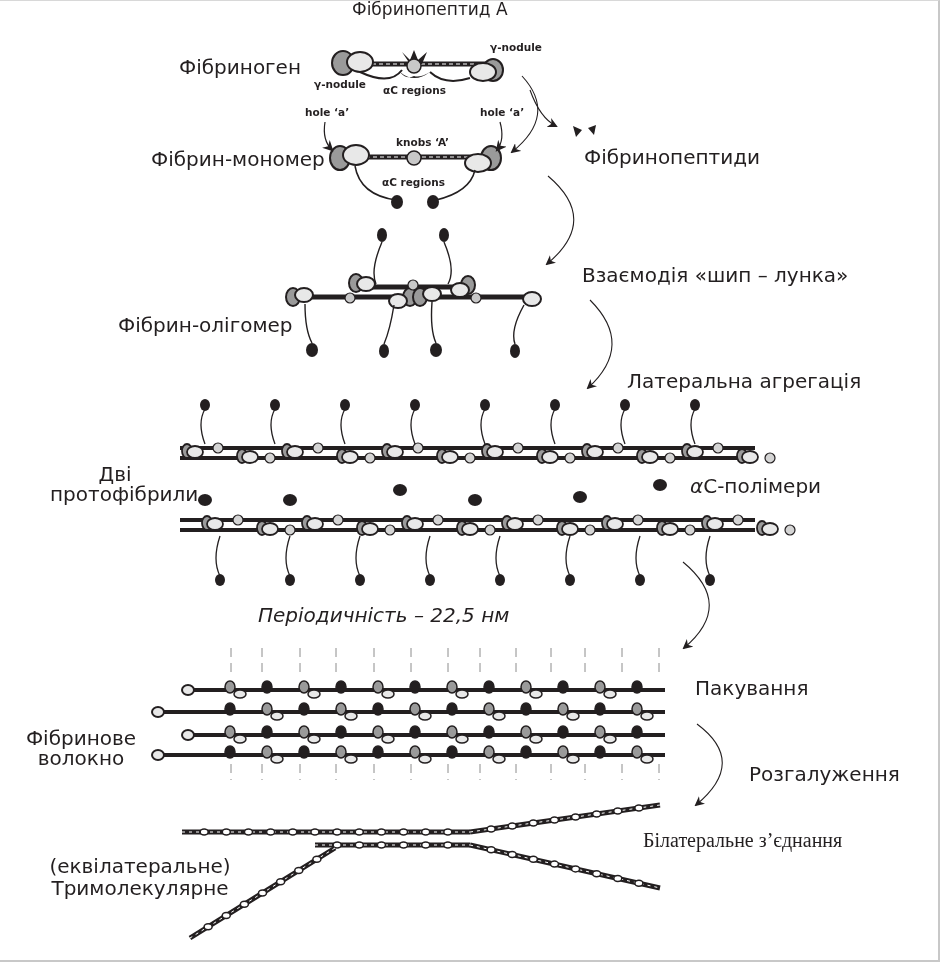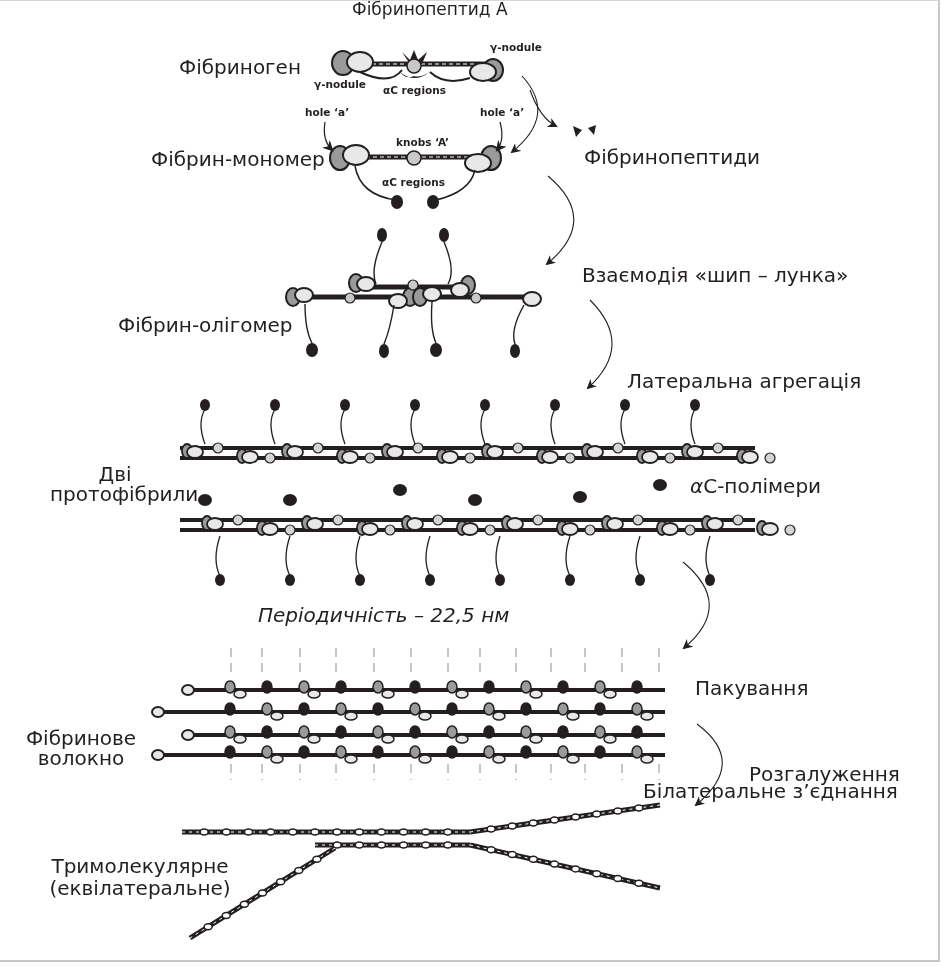--- a/index.html
+++ b/index.html
@@ -407,17 +407,17 @@
   <div>протофібрили</div>
 </div>
 <div class="lbl" style="left:690px;top:476px;text-align:right;"><span class="it">α</span><span>C-полімери</span></div>
 <div class="lbl" style="left:258px;top:605px;font-style:italic;">Періодичність – 22,5 нм</div>
 <div class="lbl" style="left:695px;top:678px;">Пакування</div>
 <div class="lbl c" style="left:16px;top:700px;width:130px;margin-top:28px;">
   <div>Фібринове</div>
   <div>волокно</div>
 </div>
 <div class="lbl" style="left:749px;top:764px;">Розгалуження</div>
-<div class="lbl" style="left:643px;top:781px;">Білатеральне з’єднання</div>
+<div class="lbl" style="left:643px;top:830px;font-family:Liberation Serif, serif;">Білатеральне з’єднання</div>
 <div class="lbl c" style="left:45px;top:855px;width:190px;line-height:22px;">
+  <div>(еквілатеральне)</div>
   <div>Тримолекулярне</div>
-  <div>(еквілатеральне)</div>
 </div>
 
 </body></html>

